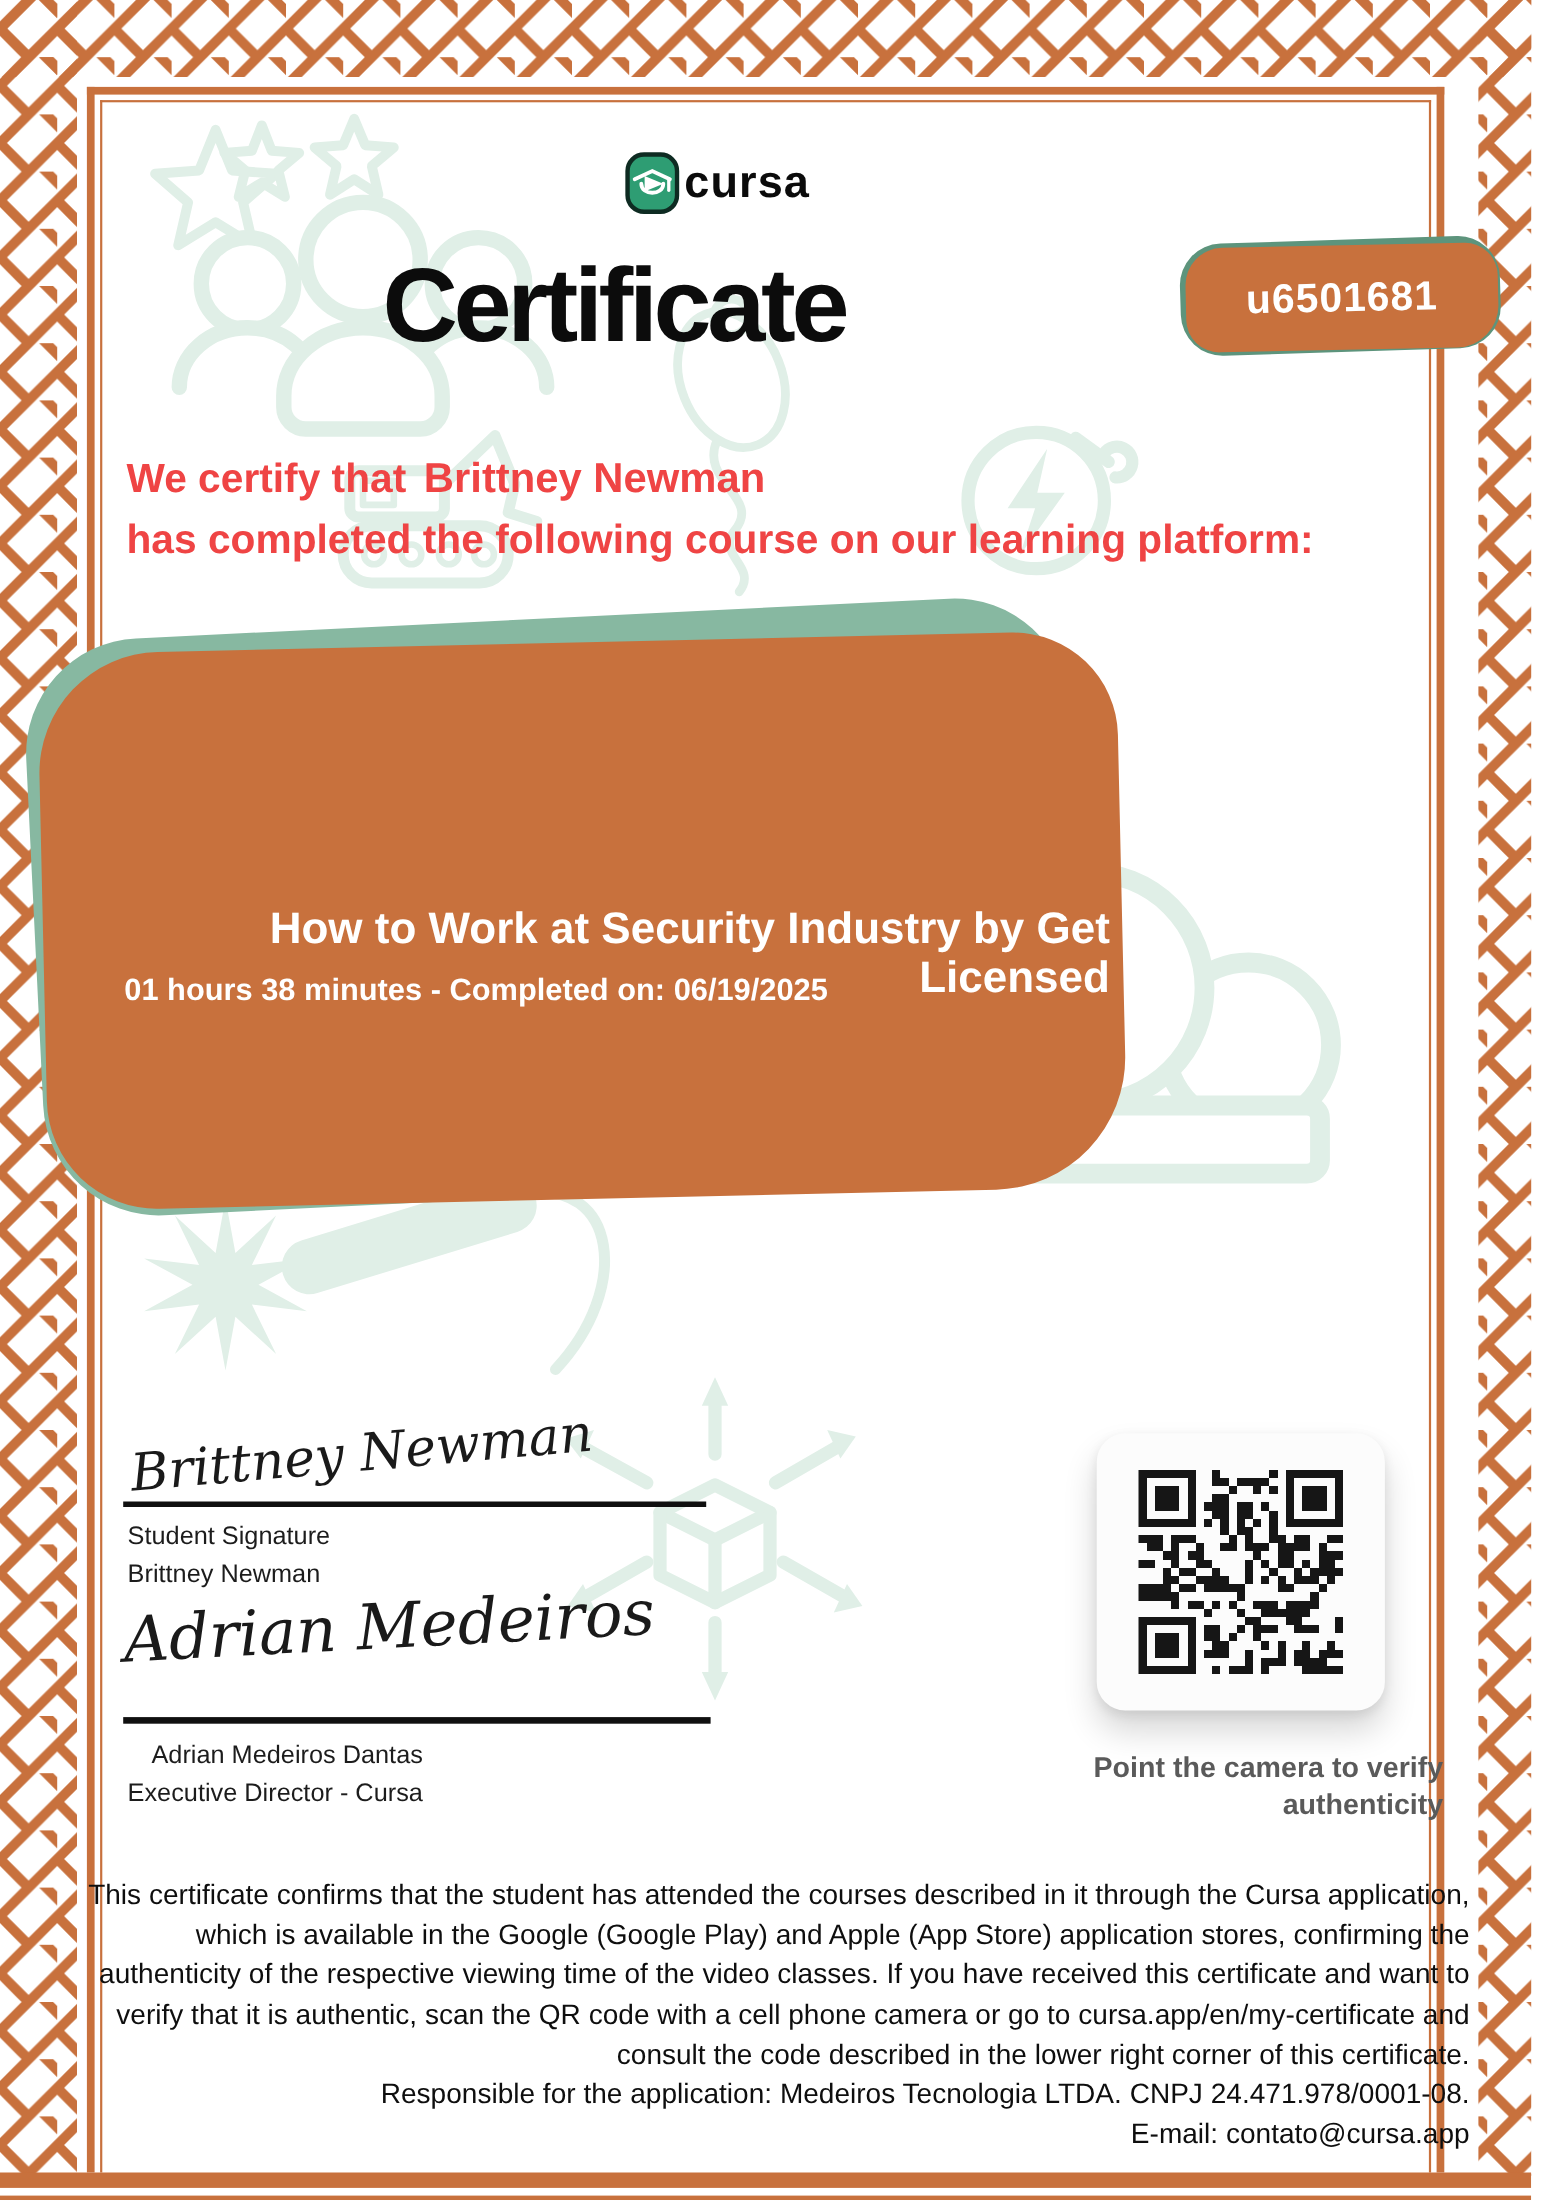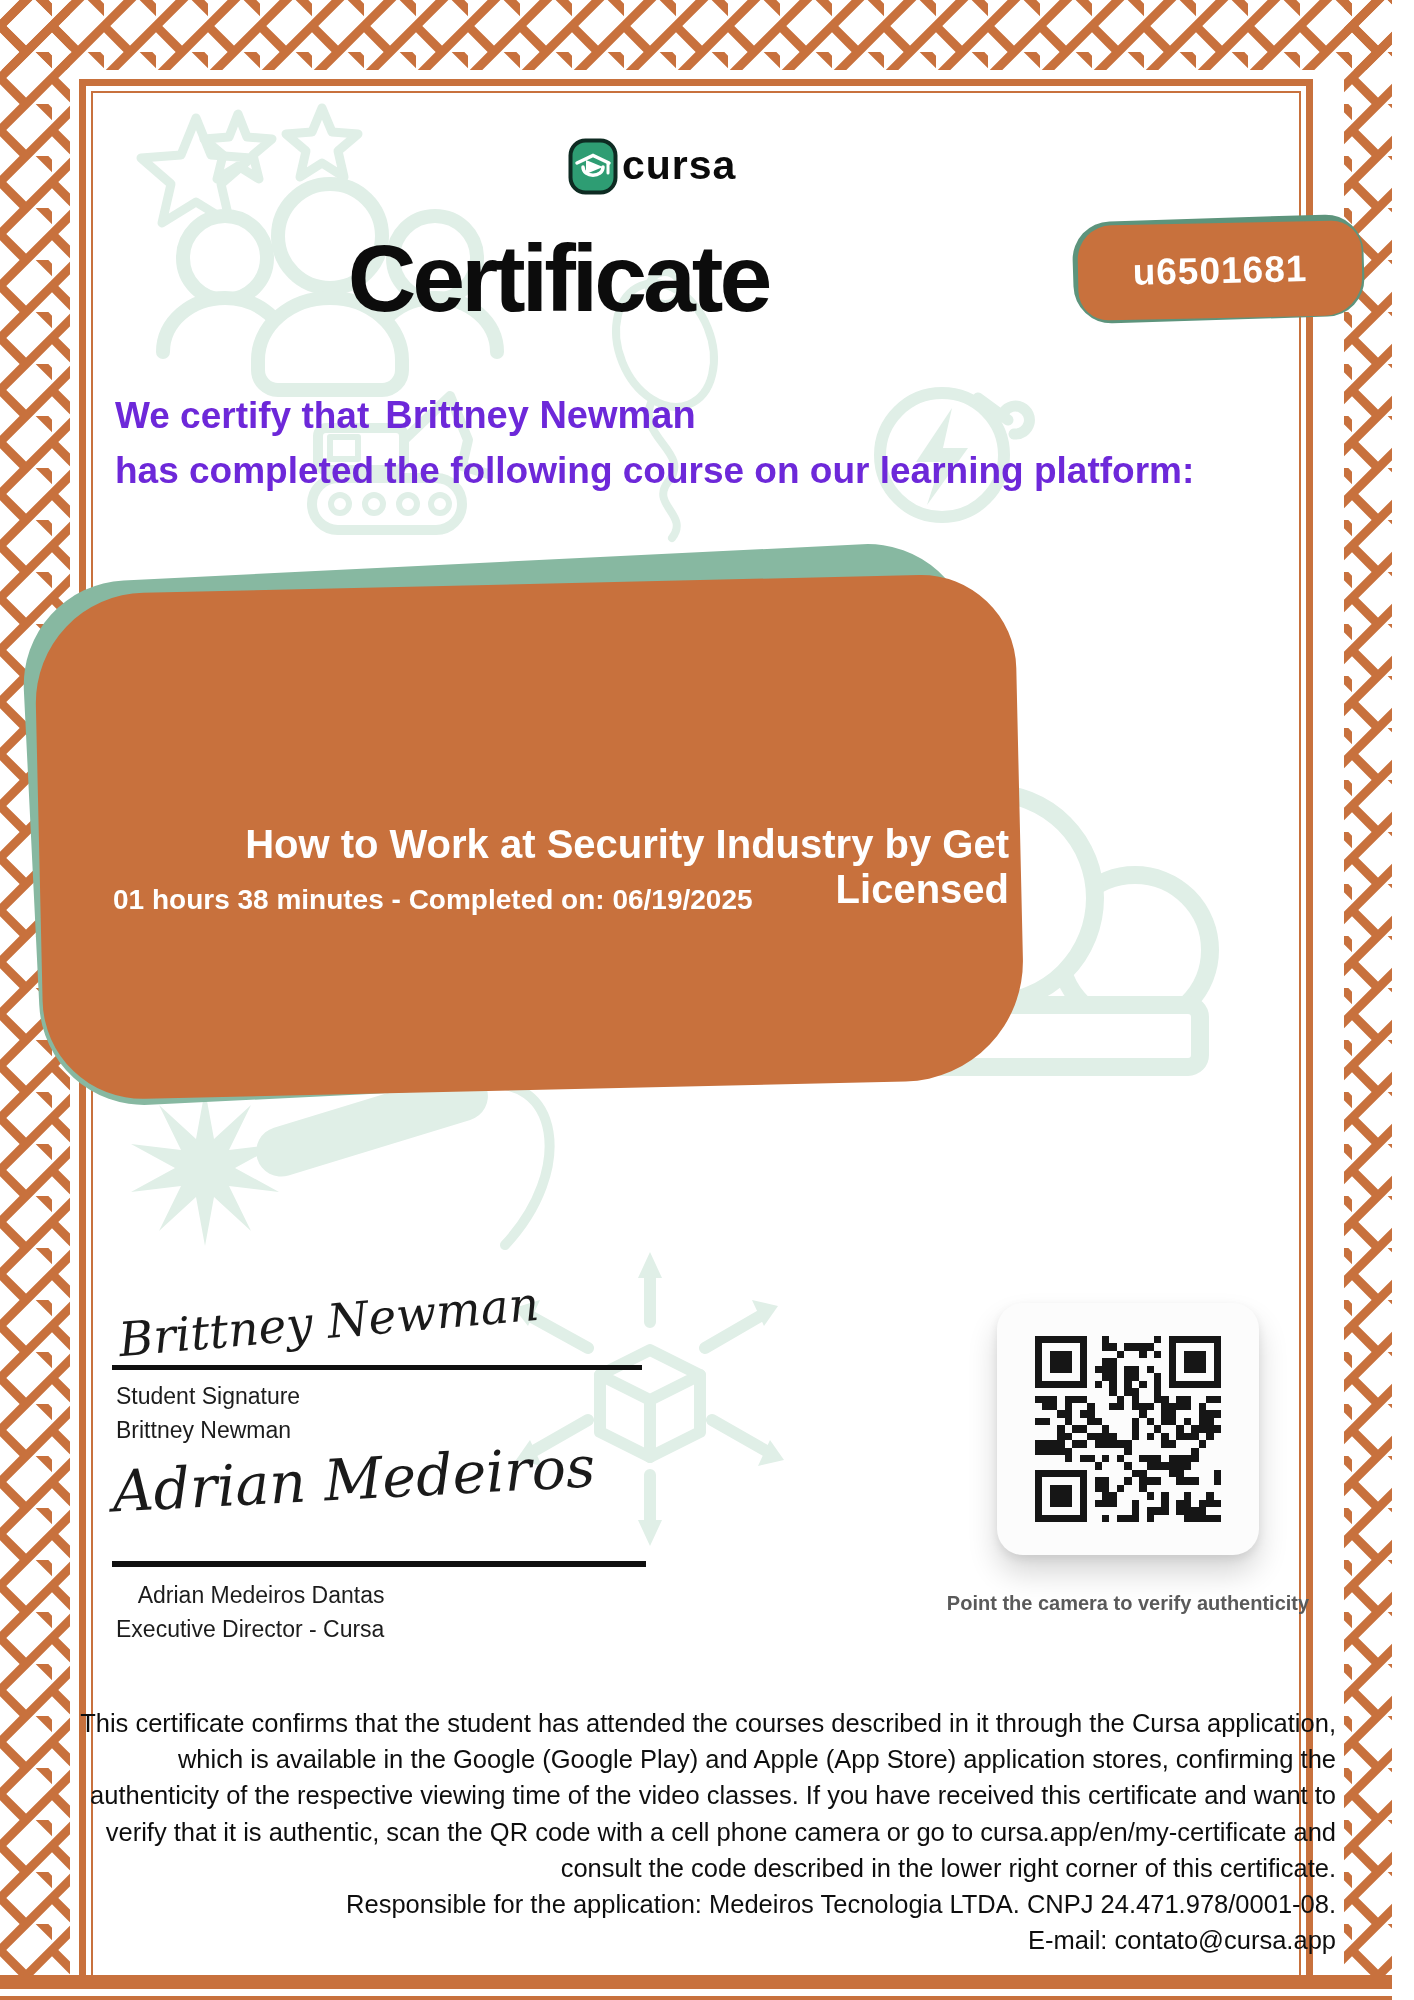--- a/index.html
+++ b/index.html
@@ -26,21 +26,21 @@
   .title{position:absolute;left:113px;top:160px;width:890px;text-align:center;
          font-size:95px;font-weight:bold;letter-spacing:-4px;color:#0c0c0c;}
   .badge-shadow{position:absolute;left:1073px;top:218px;width:291px;height:102px;
         background:#5d947c;border-radius:38px;transform:rotate(-1.8deg);}
   .badge{position:absolute;left:1078px;top:223px;width:284px;height:95px;
         background:var(--accent,#C8713D);border-radius:34px 30px 38px 30px;
         transform:rotate(-1.2deg);display:flex;align-items:center;justify-content:center;
         color:#fff;font-size:37px;font-weight:bold;letter-spacing:1px;}
 
   
-  .intro{position:absolute;left:115px;top:394px;color:#6d28d9;}
+  .intro{position:absolute;left:115px;top:414px;color:#ef4444;}
   .intro-line1{font-size:37px;font-weight:bold;}
   .intro-name{font-size:38px;font-weight:bold;margin-left:16px;}
   .intro-line2{font-size:37px;font-weight:bold;margin-top:13px;text-align:right;}
 
   
   .blob{position:absolute;left:35px;top:548px;width:985px;height:550px;}
   .blob-sage{position:absolute;left:-4px;top:14px;width:950px;height:525px;
         background:var(--sage,#87B8A1);border-radius:105px;transform:rotate(-2.8deg);}
   .blob-orange{position:absolute;left:4px;top:36px;width:981px;height:506px;
         background:var(--accent,#C8713D);border-radius:110px 95px 120px 100px;
@@ -58,22 +58,22 @@
   .sig-line-1{left:112px;top:1365px;width:530px;height:5px;}
   .sig-line-2{left:112px;top:1561px;width:534px;height:6px;}
   .sig-labels{position:absolute;font-size:23px;color:#1c1c1c;line-height:34px;}
   .sig-labels-1{left:116px;top:1379px;}
   .sig-labels-2{left:116px;top:1578px;text-align:right;}
 
   
   .qr-card{position:absolute;left:997px;top:1303px;width:262px;height:252px;background:#fcfcfc;
         border-radius:26px;box-shadow:0 18px 30px rgba(0,0,0,.16),0 4px 10px rgba(0,0,0,.08);}
   .qr-card svg{position:absolute;left:38px;top:33px;}
-  .qr-caption{position:absolute;left:944px;top:1590px;width:368px;text-align:center;
-        font-size:20px;font-weight:bold;color:#5a5a5a;line-height:1.3;}
+  .qr-caption{position:absolute;left:944px;top:1590px;width:368px;text-align:right;
+        font-size:26px;font-weight:bold;color:#5a5a5a;line-height:1.3;}
 
   
   .footer{position:absolute;left:78px;top:1705px;width:1258px;font-size:25.5px;
         line-height:1.42;color:#0e0e0e;}
   .footer p{margin:0;text-align:right;}
 
   .watermarks{position:absolute;left:0;top:0;pointer-events:none;}
 </style>
 </head>
 <body>

